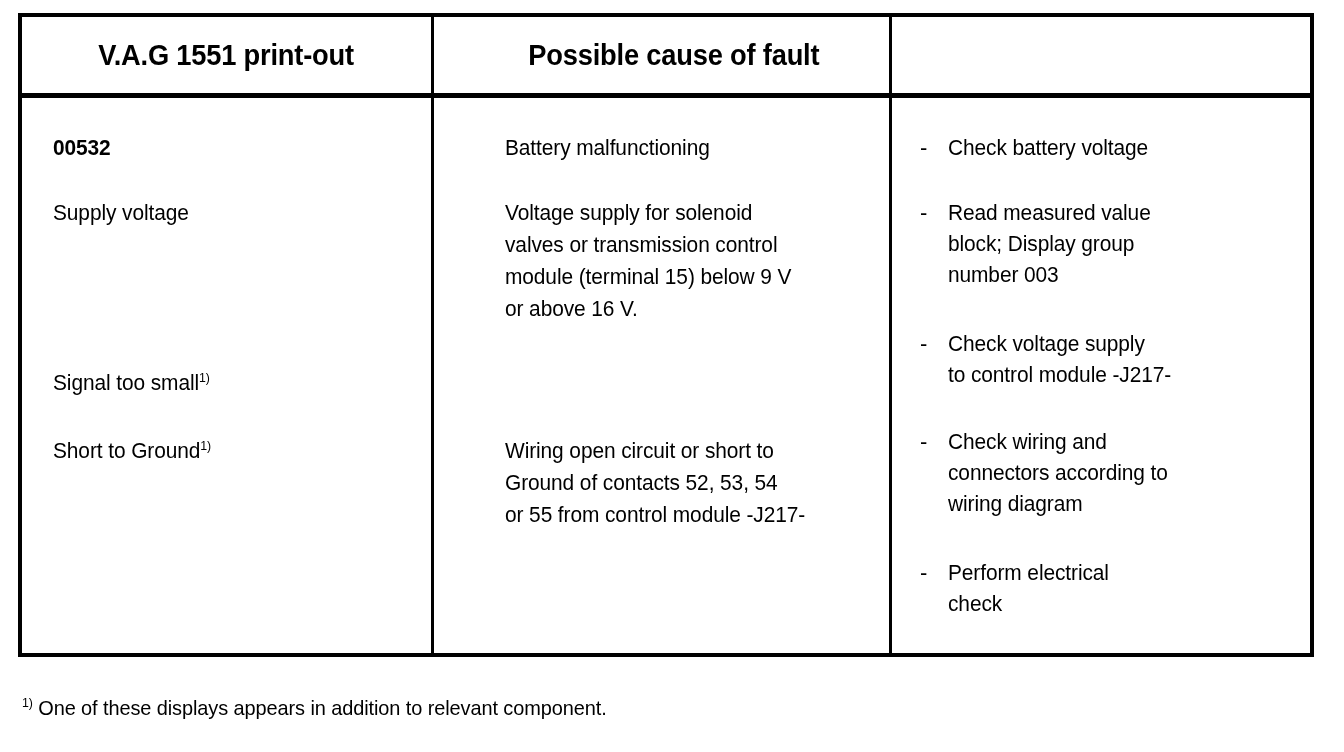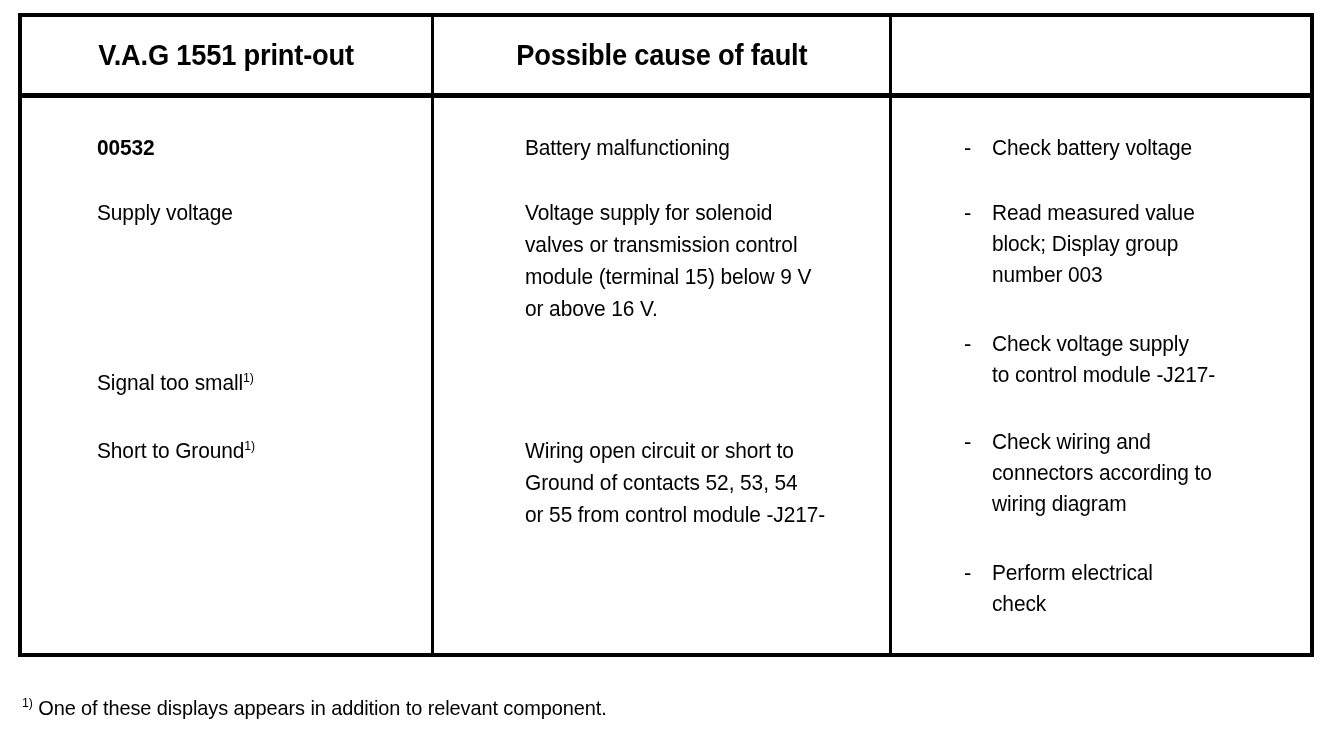--- a/index.html
+++ b/index.html
@@ -73,35 +73,34 @@
     top: 81px;
     right: 0;
     bottom: 0;
   }
   .td {
     position: absolute;
     top: 0;
     bottom: 0;
     box-sizing: border-box;
     overflow: hidden;
-    margin-left: 44px;
   }
 
   
   .vrule {
     position: absolute;
     top: 0;
     bottom: 0;
     width: 3px;
     background: #000000;
   }
 
   
   .col-1 { left: 0px;    width: 409px; }
-  .col-2 { left: 412px;  width: 455px; }
+  .col-2 { left: 412px;  width: 455px; padding-left: 24px; }
   .col-3 { left: 870px;  right: 0px; }
 
   .vrule-1 { left: 409px; }
   .vrule-2 { left: 867px; }
 
   
   .cell-inner {
     position: relative;
     width: 100%;
     height: 100%;

